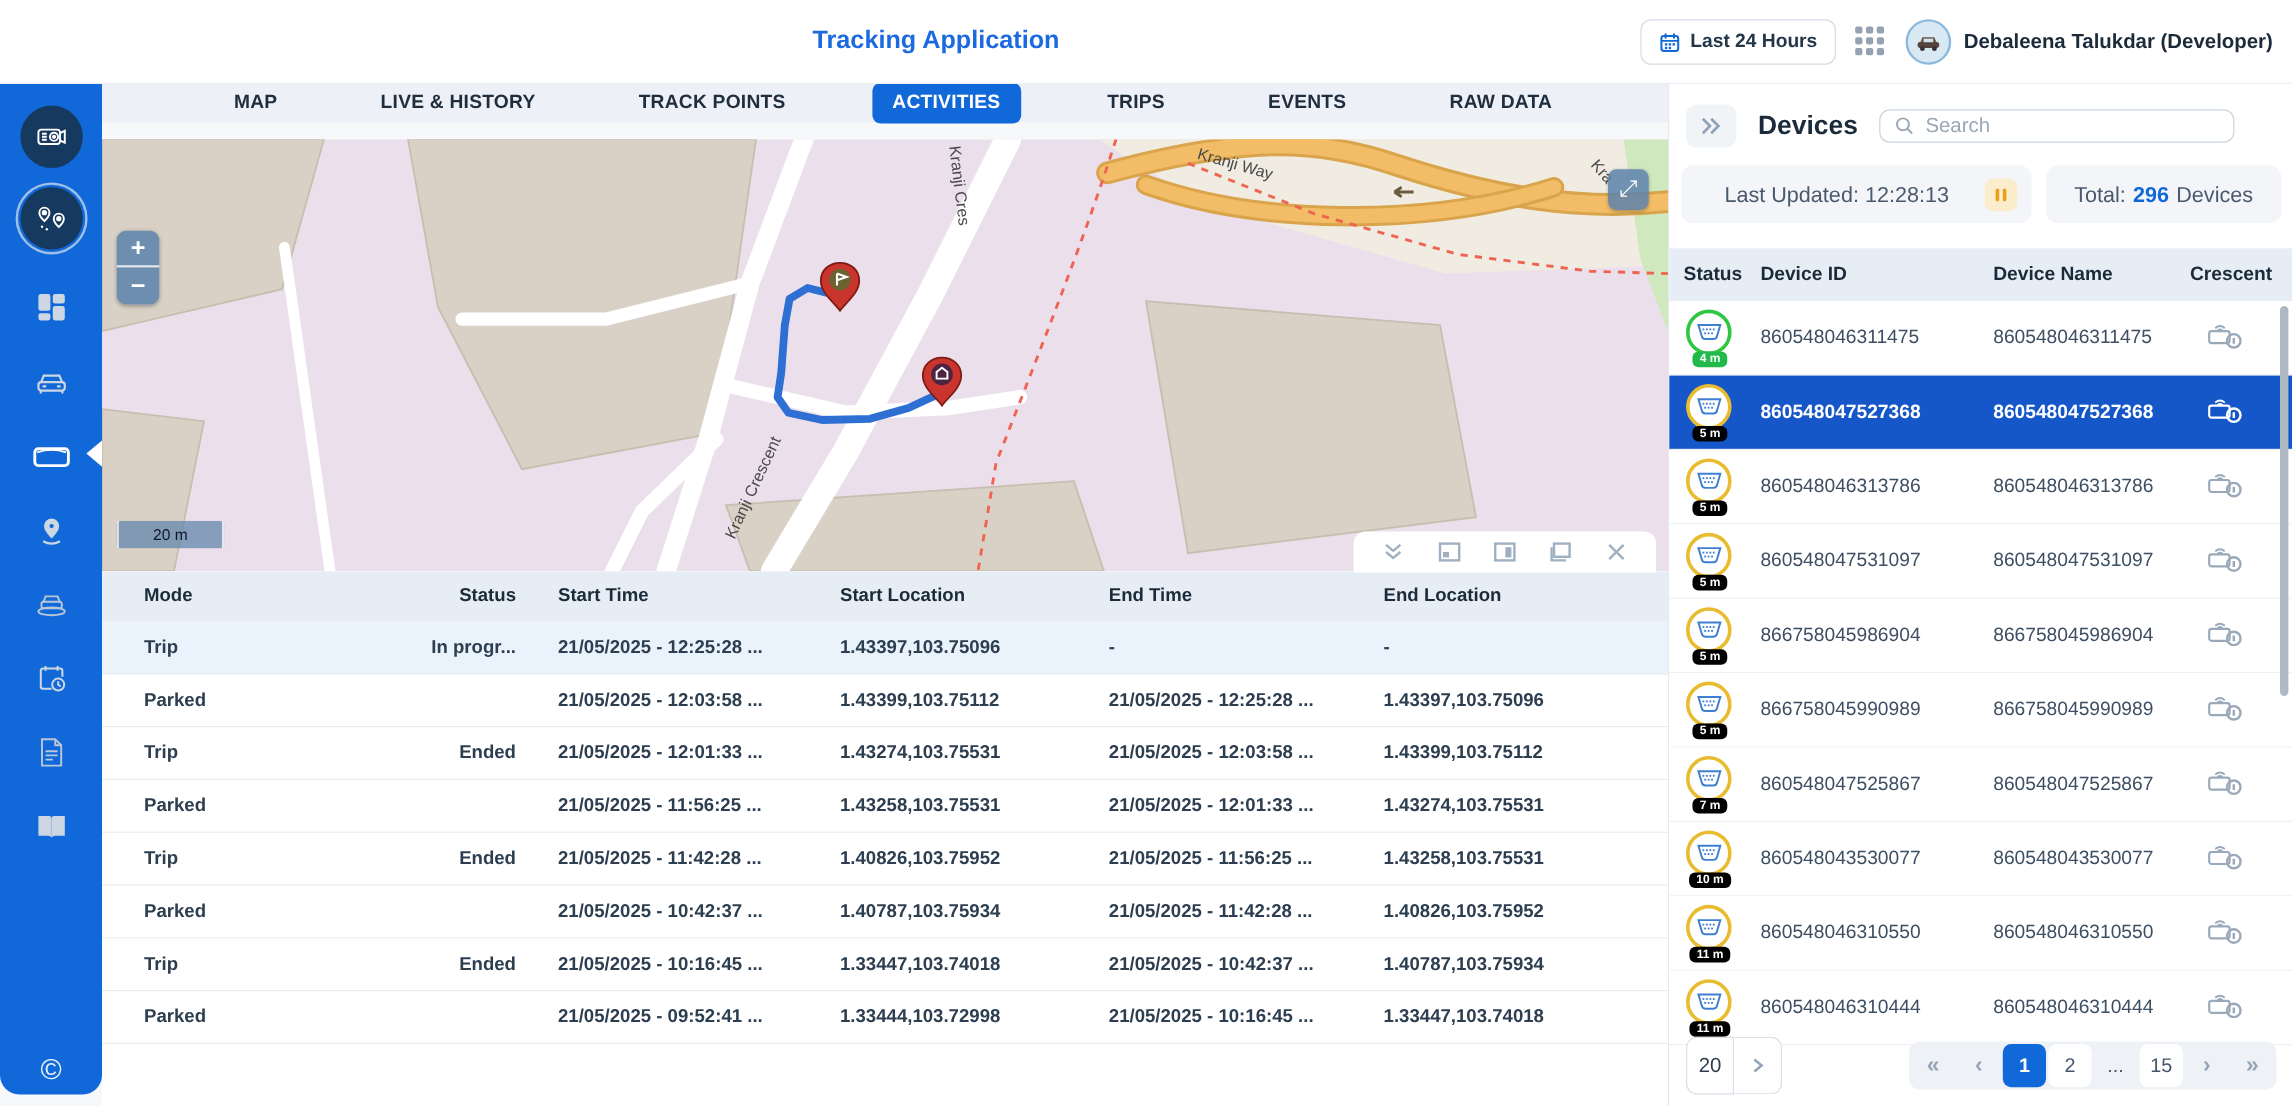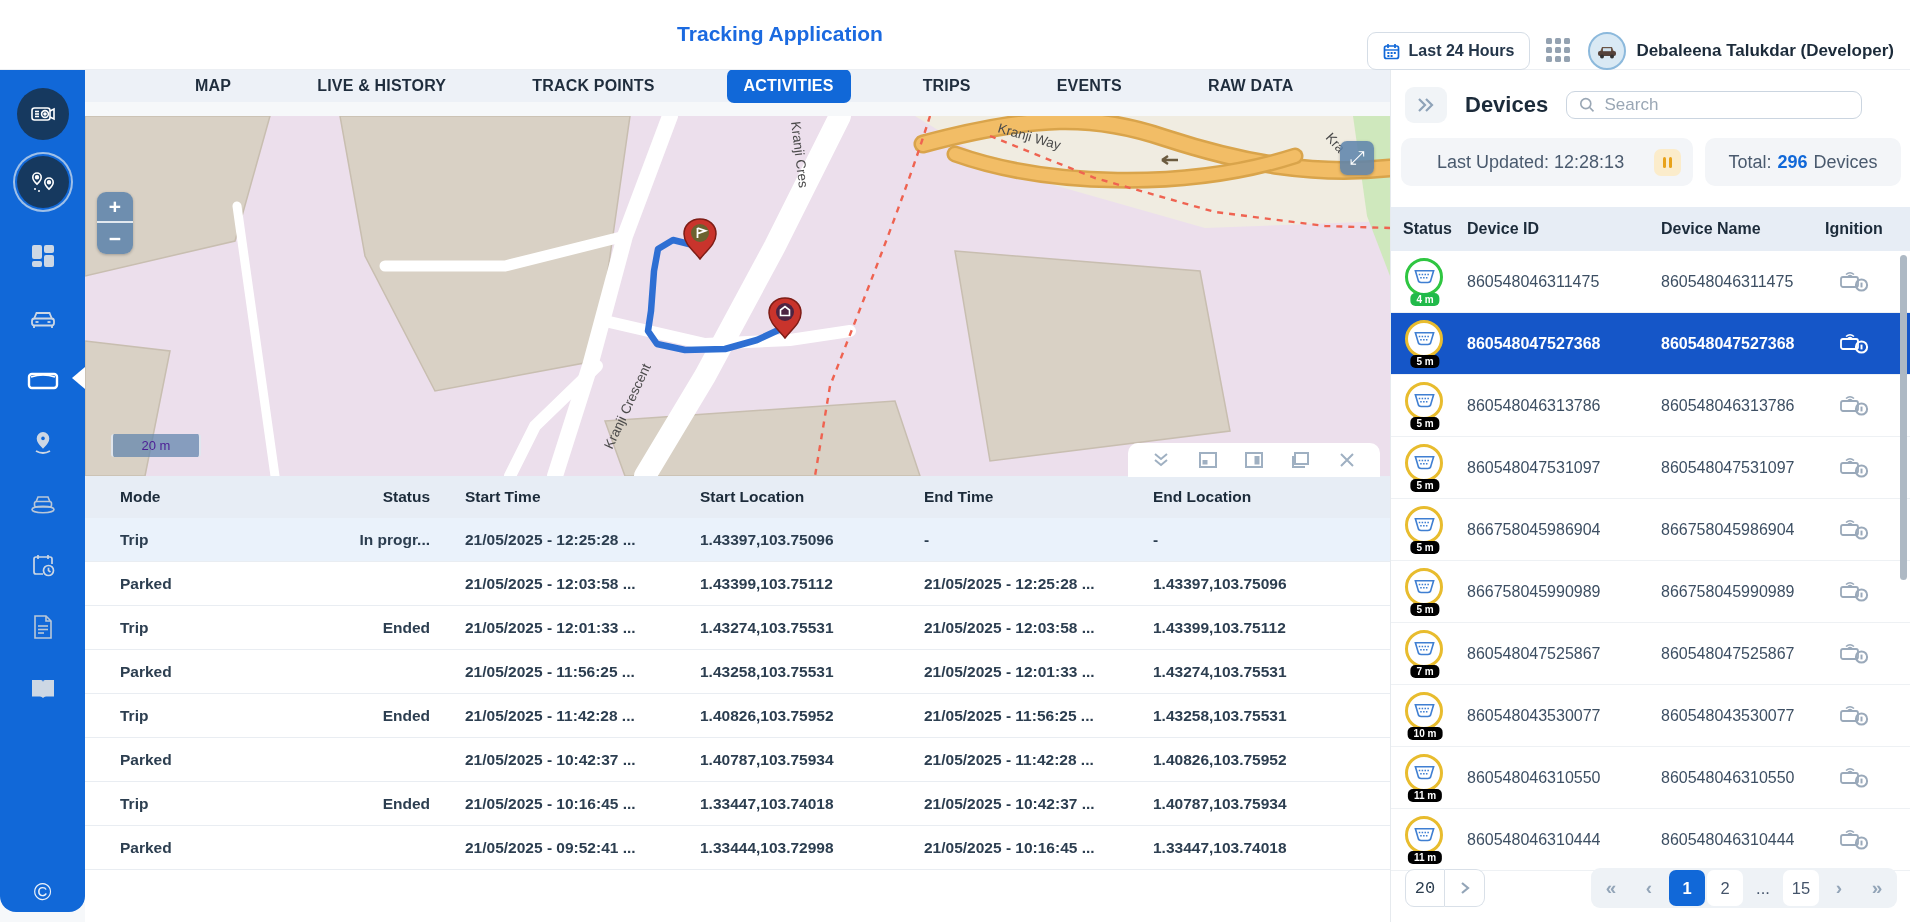--- a/index.html
+++ b/index.html
@@ -11,21 +11,21 @@
     border-bottom:1px solid #eceff3; z-index:40; }
   .logo { position:absolute; left:20px; top:14px; font-weight:700; font-size:31px; color:#232323;
     letter-spacing:.5px; }
   .logo .s { color:#3f6db5; font-size:42px; position:relative; top:3px; font-weight:700; }
   .logo .dot1,.logo .dot2 { position:absolute; width:9px; height:9px; border:3px solid #3f6db5;
     border-radius:50%; }
   .logo .dot1 { top:-4px; left:98px; }
   .logo .dot2 { bottom:-6px; left:58px; }
   .page-title { position:absolute; left:780px; top:22px; transform:translateX(-50%);
     font-size:21px; font-weight:700; color:#1b6ae0; white-space:nowrap; }
-  .top-right { position:absolute; right:16px; top:16px; height:70px; display:flex; align-items:center; gap:16px; }
+  .top-right { position:absolute; right:16px; top:0; height:70px; display:flex; align-items:center; gap:16px; }
   .range-btn { display:flex; align-items:center; gap:9px; border:1px solid #d5dde6; border-radius:9px;
     padding:9px 15px; background:#fff; cursor:pointer; font-size:16px; font-weight:600; color:#24364a; }
   .grid-btn { width:26px; height:26px; display:grid; grid-template-columns:repeat(3,6px);
     grid-template-rows:repeat(3,6px); gap:3px; cursor:pointer; }
   .grid-btn i { background:#94a2b1; border-radius:1.5px; }
   .user-chip { display:flex; align-items:center; gap:10px; cursor:pointer; }
   .avatar { width:38px; height:38px; border-radius:50%; background:#d9e9f4; border:2px solid #8cb9dc;
     display:flex; align-items:center; justify-content:center; }
   .user-name { font-size:17px; font-weight:700; color:#1c2b3a; }
 
@@ -49,21 +49,21 @@
 
   
   .map-area { position:absolute; left:85px; top:116px; width:1305px; height:360px; overflow:hidden; }
   .map-ctl { position:absolute; left:12px; top:76px; width:36px; border-radius:9px; overflow:hidden;
     box-shadow:0 1px 3px rgba(0,0,0,.25); }
   .map-ctl button { display:block; width:36px; height:31px; border:none; background:#5e83acdd; color:#fff;
     font-size:21px; font-weight:700; cursor:pointer; line-height:1; }
   .map-ctl button:first-child { border-bottom:2px solid #ffffffcc; }
   .map-scale { position:absolute; left:12px; top:318px; width:90px; height:23px; background:#5e83acb8;
     border-left:2px solid #ffffffc0; border-right:2px solid #ffffffc0;
-    color:#4c1d95; font-size:13px; display:flex; align-items:center; justify-content:center; border-radius:3px;margin-left:14px; }
+    color:#0f172a; font-size:13px; display:flex; align-items:center; justify-content:center; border-radius:3px; }
   .map-expand { position:absolute; right:16px; top:25px; width:34px; height:34px; background:#5e83acdd;
     border-radius:7px; color:#fff; font-size:19px; display:flex; align-items:center; justify-content:center;
     cursor:pointer; box-shadow:0 1px 3px rgba(0,0,0,.25); }
 
   
   .tbl-toolbar { position:absolute; left:1128px; top:443px; width:252px; height:34px; background:#fff;
     border-radius:10px 10px 0 0; display:flex; align-items:center; justify-content:space-evenly;
     color:#9fb0c2; z-index:25; }
   .tbl-toolbar .tbtn { width:26px; height:26px; display:flex; align-items:center; justify-content:center;
     cursor:pointer; }
@@ -122,22 +122,22 @@
   .badge.yellow { background:#000000; }
   .dev-row .ign { color:#9aa9ba; padding-left:14px; }
   .dev-row.selected { background:#1556c8; color:#fff; font-weight:700; }
   .dev-row.selected .ign { color:#fff; }
   .dev-scroll { position:absolute; right:3px; top:185px; width:7px; height:325px; background:#aeb9c4;
     border-radius:4px; }
 
   .dev-foot { position:absolute; left:0; bottom:14px; width:520px; height:40px; display:flex;
     align-items:center; padding:0 14px; }
   .psize { display:flex; }
-  .psize .pbox { width:40px; height:38px; background:#fff; border:1px solid #d9e0e8; display:flex;
-    align-items:center; justify-content:center; font-size:17px; color:#2c3e50; cursor:pointer;font-family:Liberation Mono, monospace; }
+  .psize .pbox { width:40px; height:48px; background:#fff; border:1px solid #d9e0e8; display:flex;
+    align-items:center; justify-content:center; font-size:17px; color:#2c3e50; cursor:pointer; }
   .psize .pbox:first-child { border-radius:9px 0 0 9px; }
   .psize .pbox:last-child { border-radius:0 9px 9px 0; border-left:none; color:#93a5b8; }
   .pager { margin-left:auto; background:#eef2f6; border-radius:9px; padding:2px; display:flex; gap:2px; }
   .pager .pg { min-width:36px; height:36px; border-radius:7px; display:flex; align-items:center;
     justify-content:center; font-size:16.5px; color:#44546a; cursor:pointer; padding:0 6px; }
   .pager .pg.nav { color:#93a5b8; font-size:19px; font-weight:700; }
   .pager .pg.num { background:#fff; }
   .pager .pg.active { background:#1168d8; color:#fff; font-weight:700; }
   .pager .pg.dots { background:transparent; }
 
@@ -506,21 +506,21 @@
     <div class="info-box tot">
       <span>Total:</span>
       <span class="cnt">296</span>
       <span>Devices</span>
     </div>
   </div>
   <div class="dev-thead">
     <div class="h1">Status</div>
     <div>Device ID</div>
     <div>Device Name</div>
-    <div>Ignition</div>
+    <div>Crescent</div>
   </div>
 
   <div class="dev-list">
     <div class="dev-row">
       <div class="stat">
           <span class="ring green">
             <svg width="23" height="18">
               <use href="#obd"></use>
             </svg>
           </span>

